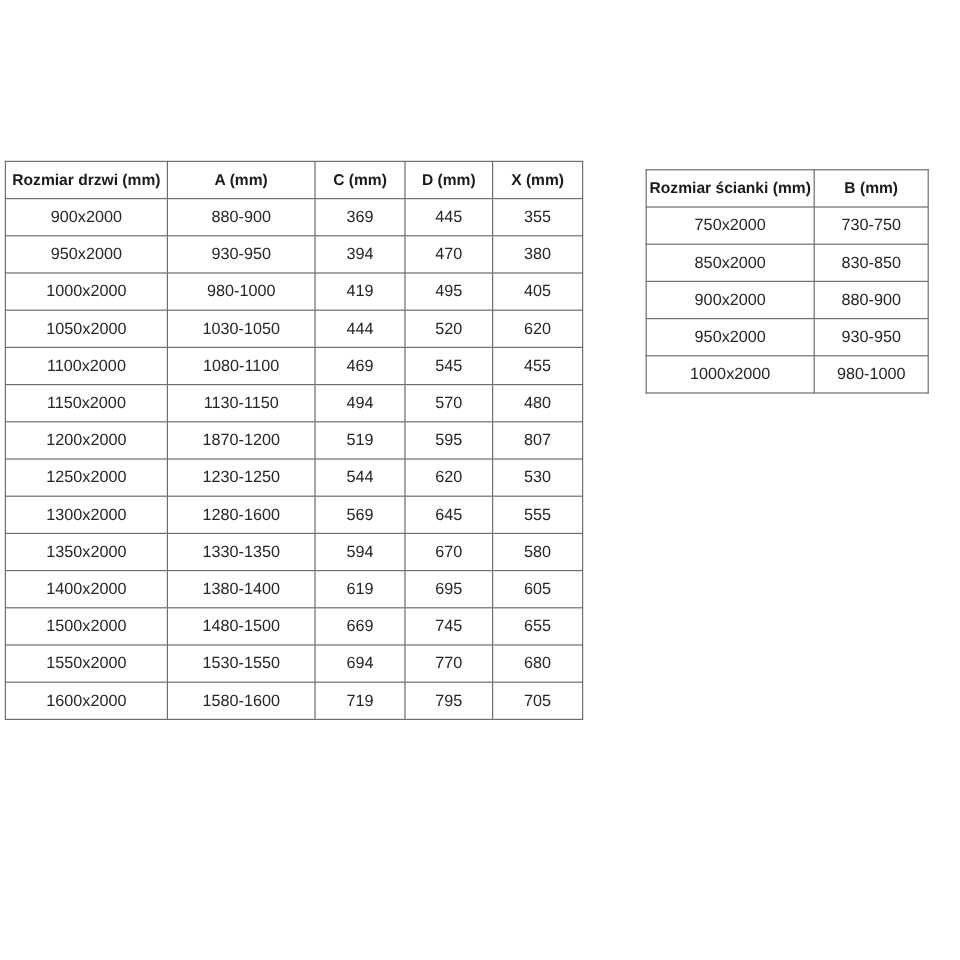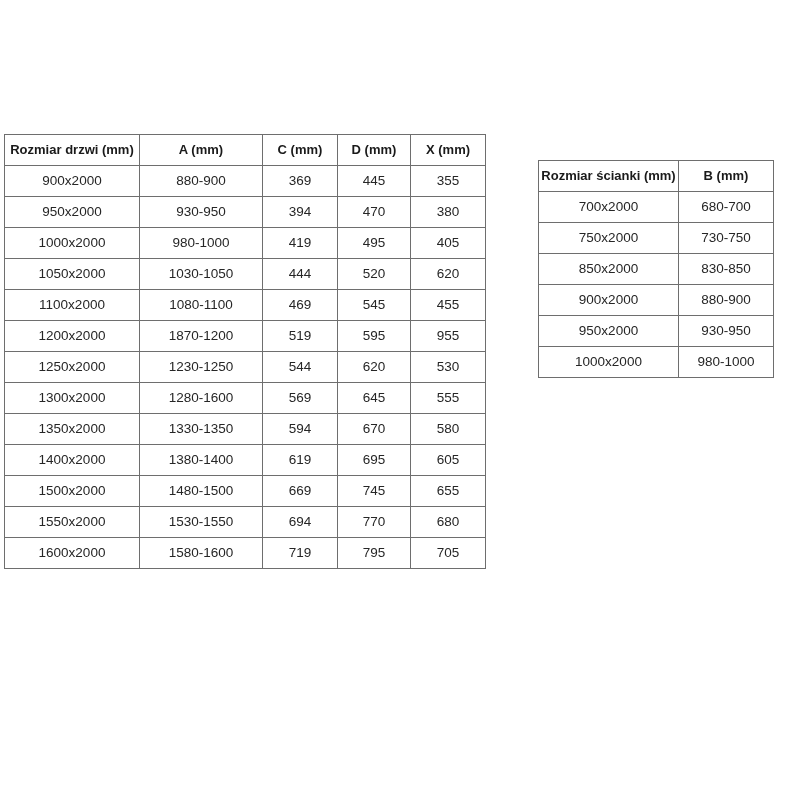--- a/index.html
+++ b/index.html
@@ -15,21 +15,21 @@
     color: #1f1f1f;
     overflow: hidden;
   }
   .spec-table {
     position: absolute;
     border-collapse: collapse;
     table-layout: fixed;
     background: #ffffff;
   }
   #door-table { left: 4px; top: 134px; width: 481px; padding-left: 11px; }
-  #wall-table { left: 538px; top: 160px; width: 235px; border-radius: 29px; }
+  #wall-table { left: 538px; top: 141px; width: 235px; border-radius: 29px; }
   .spec-table th, .spec-table td {
     border: 1px solid #6e6e6e;
     text-align: center;
     vertical-align: middle;
     padding: 0 2px;
     height: 30px;
     line-height: 30px;
     white-space: nowrap;
     overflow: hidden;
   }
@@ -101,25 +101,32 @@
         <td>620</td>
       </tr>
       <tr>
         <td>1100x2000</td>
         <td>1080-1100</td>
         <td>469</td>
         <td>545</td>
         <td>455</td>
       </tr>
       <tr>
+        <td>1150x2000</td>
+        <td>1130-1150</td>
+        <td>494</td>
+        <td>570</td>
+        <td>480</td>
+      </tr>
+      <tr>
         <td>1200x2000</td>
         <td>1870-1200</td>
         <td>519</td>
         <td>595</td>
-        <td>955</td>
+        <td>807</td>
       </tr>
       <tr>
         <td>1250x2000</td>
         <td>1230-1250</td>
         <td>544</td>
         <td>620</td>
         <td>530</td>
       </tr>
       <tr>
         <td>1300x2000</td>
@@ -172,24 +179,20 @@
       <col class="c1">
   </colgroup>
   <thead>
     <tr>
       <th>Rozmiar ścianki (mm)</th>
       <th>B (mm)</th>
     </tr>
   </thead>
   <tbody>
       <tr>
-        <td>700x2000</td>
-        <td>680-700</td>
-      </tr>
-      <tr>
         <td>750x2000</td>
         <td>730-750</td>
       </tr>
       <tr>
         <td>850x2000</td>
         <td>830-850</td>
       </tr>
       <tr>
         <td>900x2000</td>
         <td>880-900</td>

